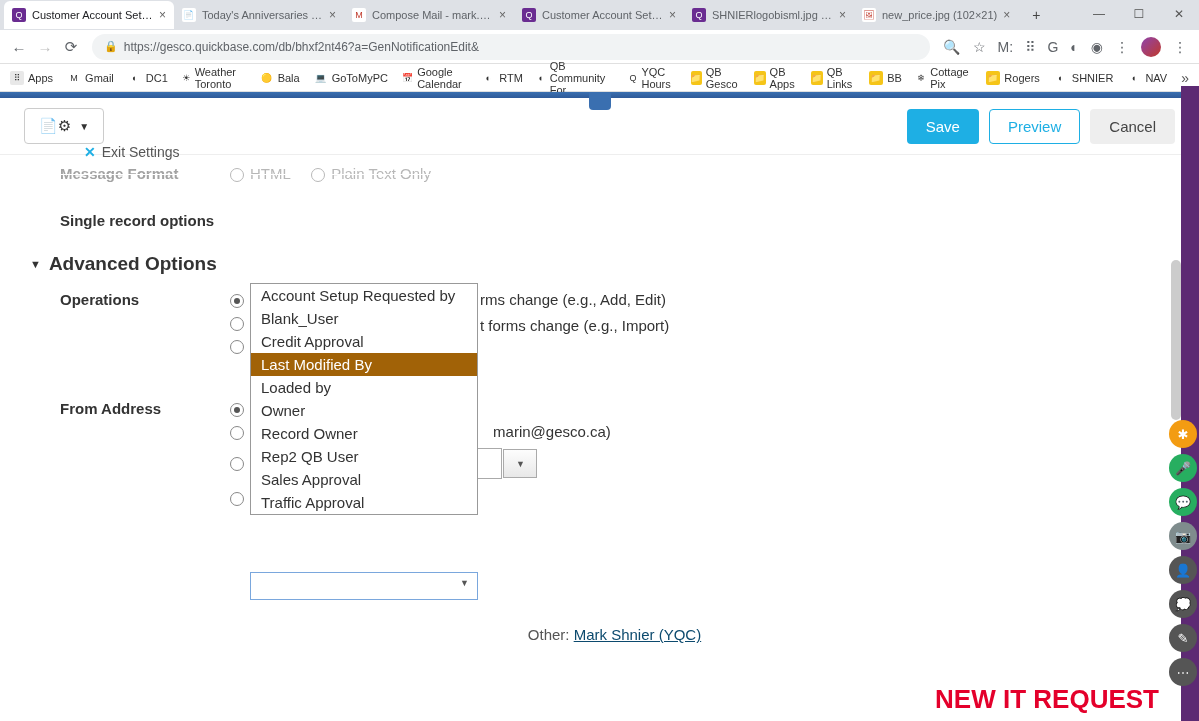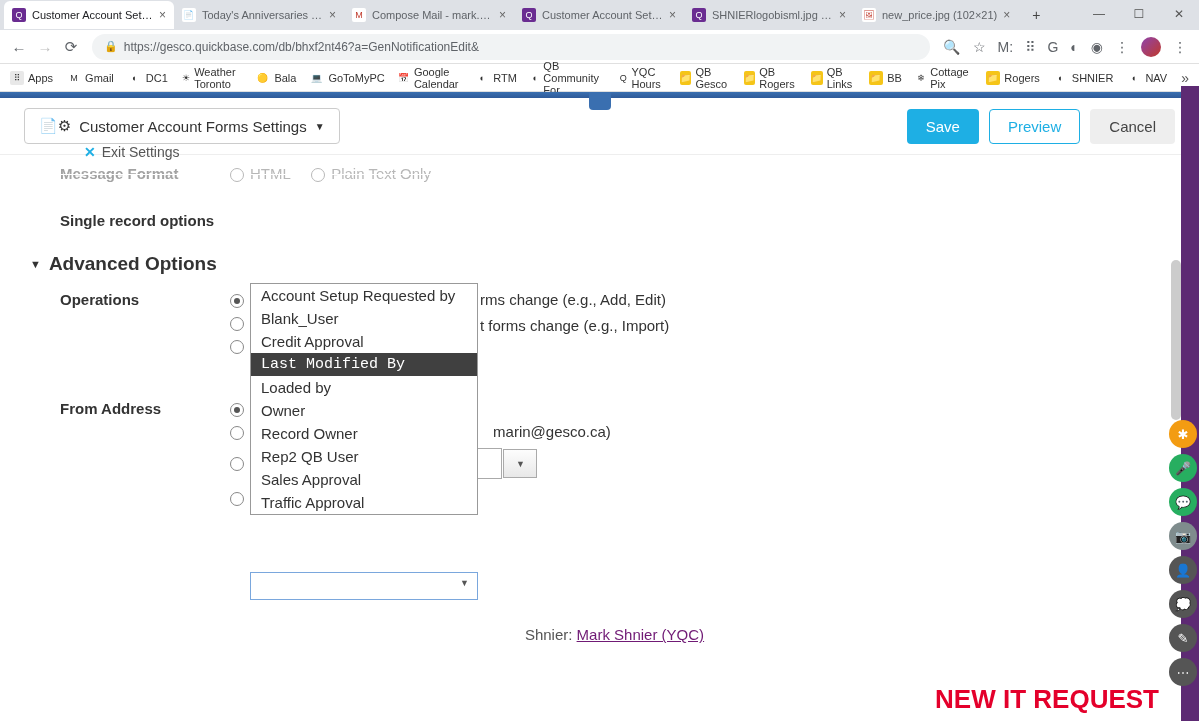--- a/index.html
+++ b/index.html
@@ -62,28 +62,28 @@
   .formselect::after { content:"▼"; position:absolute; right:8px; font-size:10px; color:#555; border-left:1px solid #ccc; padding-left:8px;}
   
   .section-head { font-size:19px; font-weight:600; padding: 18px 0 10px 0; display:flex; align-items:center; gap:8px;}
   .section-head .caret { font-size:11px;}
   
   .combo { border:1px solid #7aa7dd; width:340px; position:relative; }
   .combo .drop-arrow { position:absolute; right:-36px; top:0; width:34px; height:100%; border:1px solid #aaa; background:linear-gradient(#fdfdfd,#e8e8e8); display:flex; align-items:center; justify-content:center; font-size:9px; color:#555;}
   
   .dropdown { position:absolute; width:228px; background:#fff; border:1px solid #999; z-index:20; font-size:15px;}
   .dropdown .opt { padding: 3px 10px; }
-  .dropdown .opt.hl { background:#404040; color:#fff;font-family:Liberation Mono, monospace;}
+  .dropdown .opt.hl { background:#a16207; color:#fff;}
   
   .small-select { border:1px solid #7aa7dd; width:228px; height:28px; position:relative; margin-top:6px;}
   .small-select::after { content:"▼"; position:absolute; right:8px; top:5px; font-size:9px; color:#555;}
 
   .owner-box { text-align:center; margin-top:40px; padding: 14px 0; }
   .owner-box .ownerlabel { color:#555;}
-  .owner-box a { color:#701a75; text-decoration:underline;}
+  .owner-box a { color:#0c4a6e; text-decoration:underline;}
   
   .it-request { position:fixed; bottom:6px; right:40px; font-size:26px; font-weight:700; color:#e4002b; font-family: Arial, sans-serif;}
   
   
   .vscroll { position:absolute; right:18px; top:260px; width:10px; height:160px; background:#ccc; border-radius:5px; z-index:4;}
   
 </style>
 </head>
 <body>
 
@@ -189,21 +189,21 @@
     <div class="bk">
       <span class="bkicon" style="background:#fff">Q</span>
       <span>YQC Hours</span>
     </div>
     <div class="bk">
       <span class="bkicon" style="background:#f5c518">📁</span>
       <span>QB Gesco</span>
     </div>
     <div class="bk">
       <span class="bkicon" style="background:#f5c518">📁</span>
-      <span>QB Rogers</span>
+      <span>QB Apps</span>
     </div>
     <div class="bk">
       <span class="bkicon" style="background:#f5c518">📁</span>
       <span>QB Links</span>
     </div>
     <div class="bk">
       <span class="bkicon" style="background:#f5c518">📁</span>
       <span>BB</span>
     </div>
     <div class="bk">
@@ -225,21 +225,20 @@
     <span class="more">»</span>
   </div>
 
 <div class="qb-topstrip">
   <span class="qb-tab-notch">⬆</span>
 </div>
 
 <div class="pagehead">
   <div class="settings-btn">
     <span>📄⚙</span>
-    <span>Customer Account Forms Settings</span>
     <span class="caret">▼</span>
   </div>
   <div class="headbtns">
     <button class="btn btn-save">Save</button>
     <button class="btn btn-preview">Preview</button>
     <button class="btn btn-cancel">Cancel</button>
   </div>
 </div>
 
 <div class="exit-row" style="position:absolute; left:54px; top:140px;">
@@ -311,21 +310,21 @@
           <span class="drop-arrow">▼</span>
         </div>
       </div>
       <div style="margin-top:10px"><span class="radio"></span><span style="visibility:hidden">T</span></div>
     </div>
   </div>
 
   <div style="height:60px"></div>
 
   <div class="owner-box">
-    <span class="ownerlabel">Shnier: </span>
+    <span class="ownerlabel">Other: </span>
     <a href="#">Mark Shnier (YQC)</a>
   </div>
 
 </div>
 
 <div class="sidebar-strip"></div>
 <div class="sidebar-icons" id="sideicons">
     <div style="background: rgb(243, 156, 18);">✱</div>
     <div style="background: rgb(39, 174, 96);">🎤</div>
     <div style="background: rgb(39, 174, 96);">💬</div>

